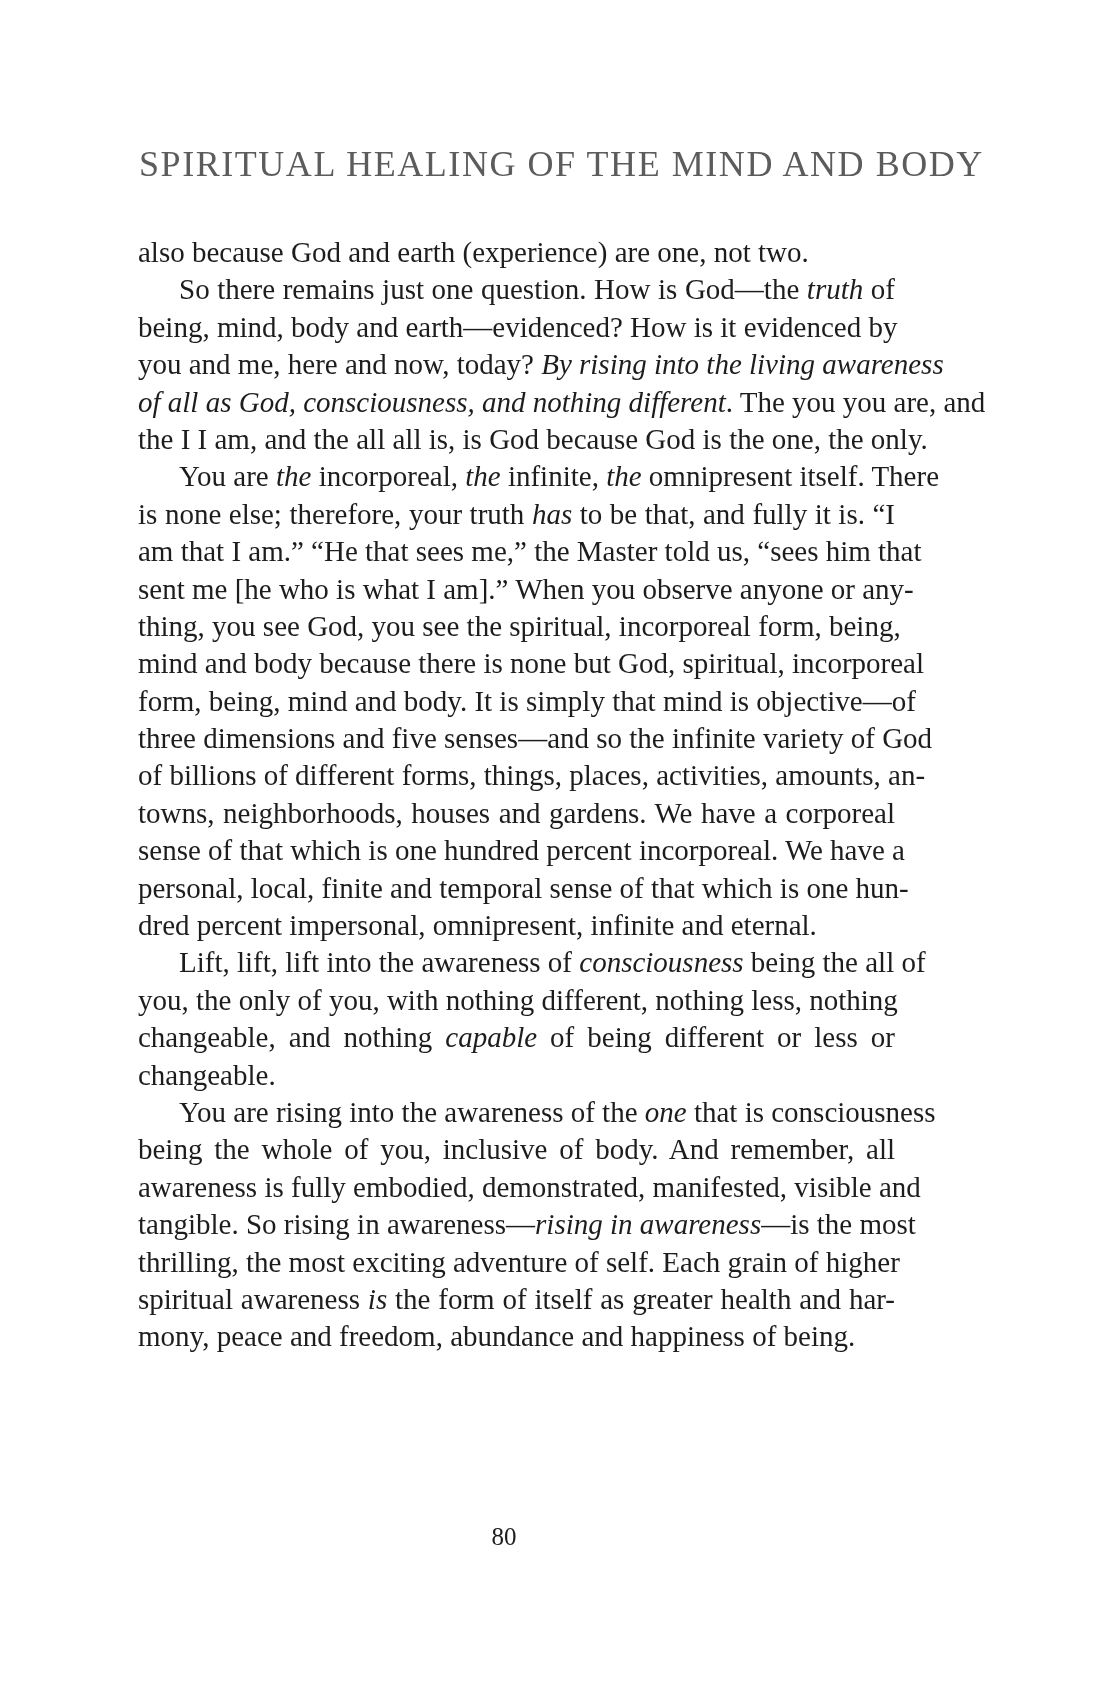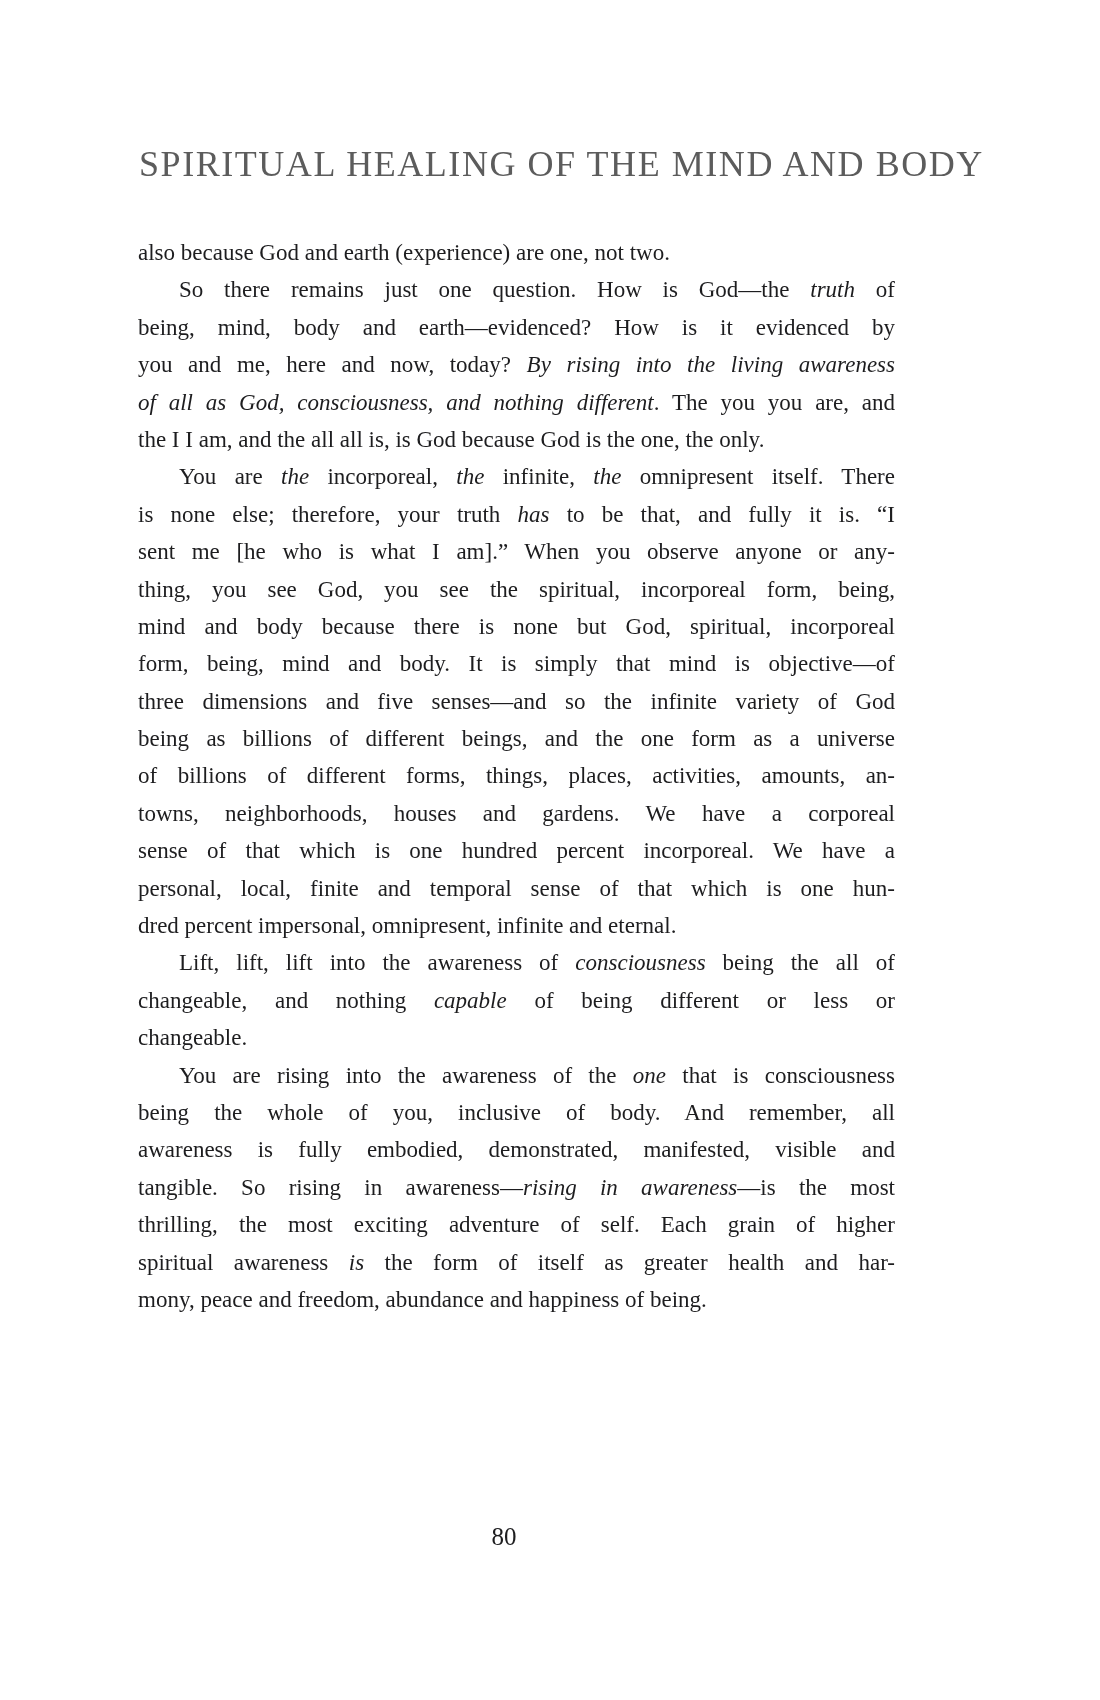--- a/index.html
+++ b/index.html
@@ -31,21 +31,21 @@
     color: #5c5c5c;
     white-space: nowrap;
     line-height: 1;
   }
   .body-text {
     position: absolute;
     left: 138px;
     top: 234px;
     width: 757px;
     font-family: "Liberation Serif", "DejaVu Serif", serif;
-    font-size: 23px;
+    font-size: 29px;
     line-height: 37.4px;
     color: #1d1d1f;
   }
   .line {
     display: block;
     white-space: nowrap;
     text-align-last: justify;
     text-align: justify;
     height: 37.4px;
   }
@@ -77,32 +77,33 @@
   <div class="running-head">SPIRITUAL HEALING OF THE MIND AND BODY</div>
   <div class="body-text" id="body-text">
       <div class="line last"><span>also because God and earth (experience) are one, not two.</span></div>
       <div class="line indent"><span>So there remains just one question. How is God—the </span><em>truth</em><span> of</span></div>
       <div class="line"><span>being, mind, body and earth—evidenced? How is it evidenced by</span></div>
       <div class="line"><span>you and me, here and now, today? </span><em>By rising into the living awareness</em></div>
       <div class="line"><em>of all as God, consciousness, and nothing different</em><span>. The you you are, and</span></div>
       <div class="line last"><span>the I I am, and the all all is, is God because God is the one, the only.</span></div>
       <div class="line indent"><span>You are </span><em>the</em><span> incorporeal, </span><em>the</em><span> infinite, </span><em>the</em><span> omnipresent itself. There</span></div>
       <div class="line"><span>is none else; therefore, your truth </span><em>has</em><span> to be that, and fully it is. “I</span></div>
+      <div class="line"><span>am that I am.” “He that sees me,” the Master told us, “sees him that</span></div>
       <div class="line"><span>sent me [he who is what I am].” When you observe anyone or any-</span></div>
       <div class="line"><span>thing, you see God, you see the spiritual, incorporeal form, being,</span></div>
       <div class="line"><span>mind and body because there is none but God, spiritual, incorporeal</span></div>
       <div class="line"><span>form, being, mind and body. It is simply that mind is objective—of</span></div>
       <div class="line"><span>three dimensions and five senses—and so the infinite variety of God</span></div>
-      <div class="line"><span>being as billions of different beings, and the one form as a universe</span></div>
       <div class="line"><span>of billions of different forms, things, places, activities, amounts, an-</span></div>
       <div class="line"><span>towns, neighborhoods, houses and gardens. We have a corporeal</span></div>
       <div class="line"><span>sense of that which is one hundred percent incorporeal. We have a</span></div>
       <div class="line"><span>personal, local, finite and temporal sense of that which is one hun-</span></div>
       <div class="line last"><span>dred percent impersonal, omnipresent, infinite and eternal.</span></div>
       <div class="line indent"><span>Lift, lift, lift into the awareness of </span><em>consciousness</em><span> being the all of</span></div>
+      <div class="line"><span>you, the only of you, with nothing different, nothing less, nothing</span></div>
       <div class="line"><span>changeable, and nothing </span><em>capable</em><span> of being different or less or</span></div>
       <div class="line last"><span>changeable.</span></div>
       <div class="line indent"><span>You are rising into the awareness of the </span><em>one</em><span> that is consciousness</span></div>
       <div class="line"><span>being the whole of you, inclusive of body. And remember, all</span></div>
       <div class="line"><span>awareness is fully embodied, demonstrated, manifested, visible and</span></div>
       <div class="line"><span>tangible. So rising in awareness—</span><em>rising in awareness</em><span>—is the most</span></div>
       <div class="line"><span>thrilling, the most exciting adventure of self. Each grain of higher</span></div>
       <div class="line"><span>spiritual awareness </span><em>is</em><span> the form of itself as greater health and har-</span></div>
       <div class="line last"><span>mony, peace and freedom, abundance and happiness of being.</span></div>
     </div>

